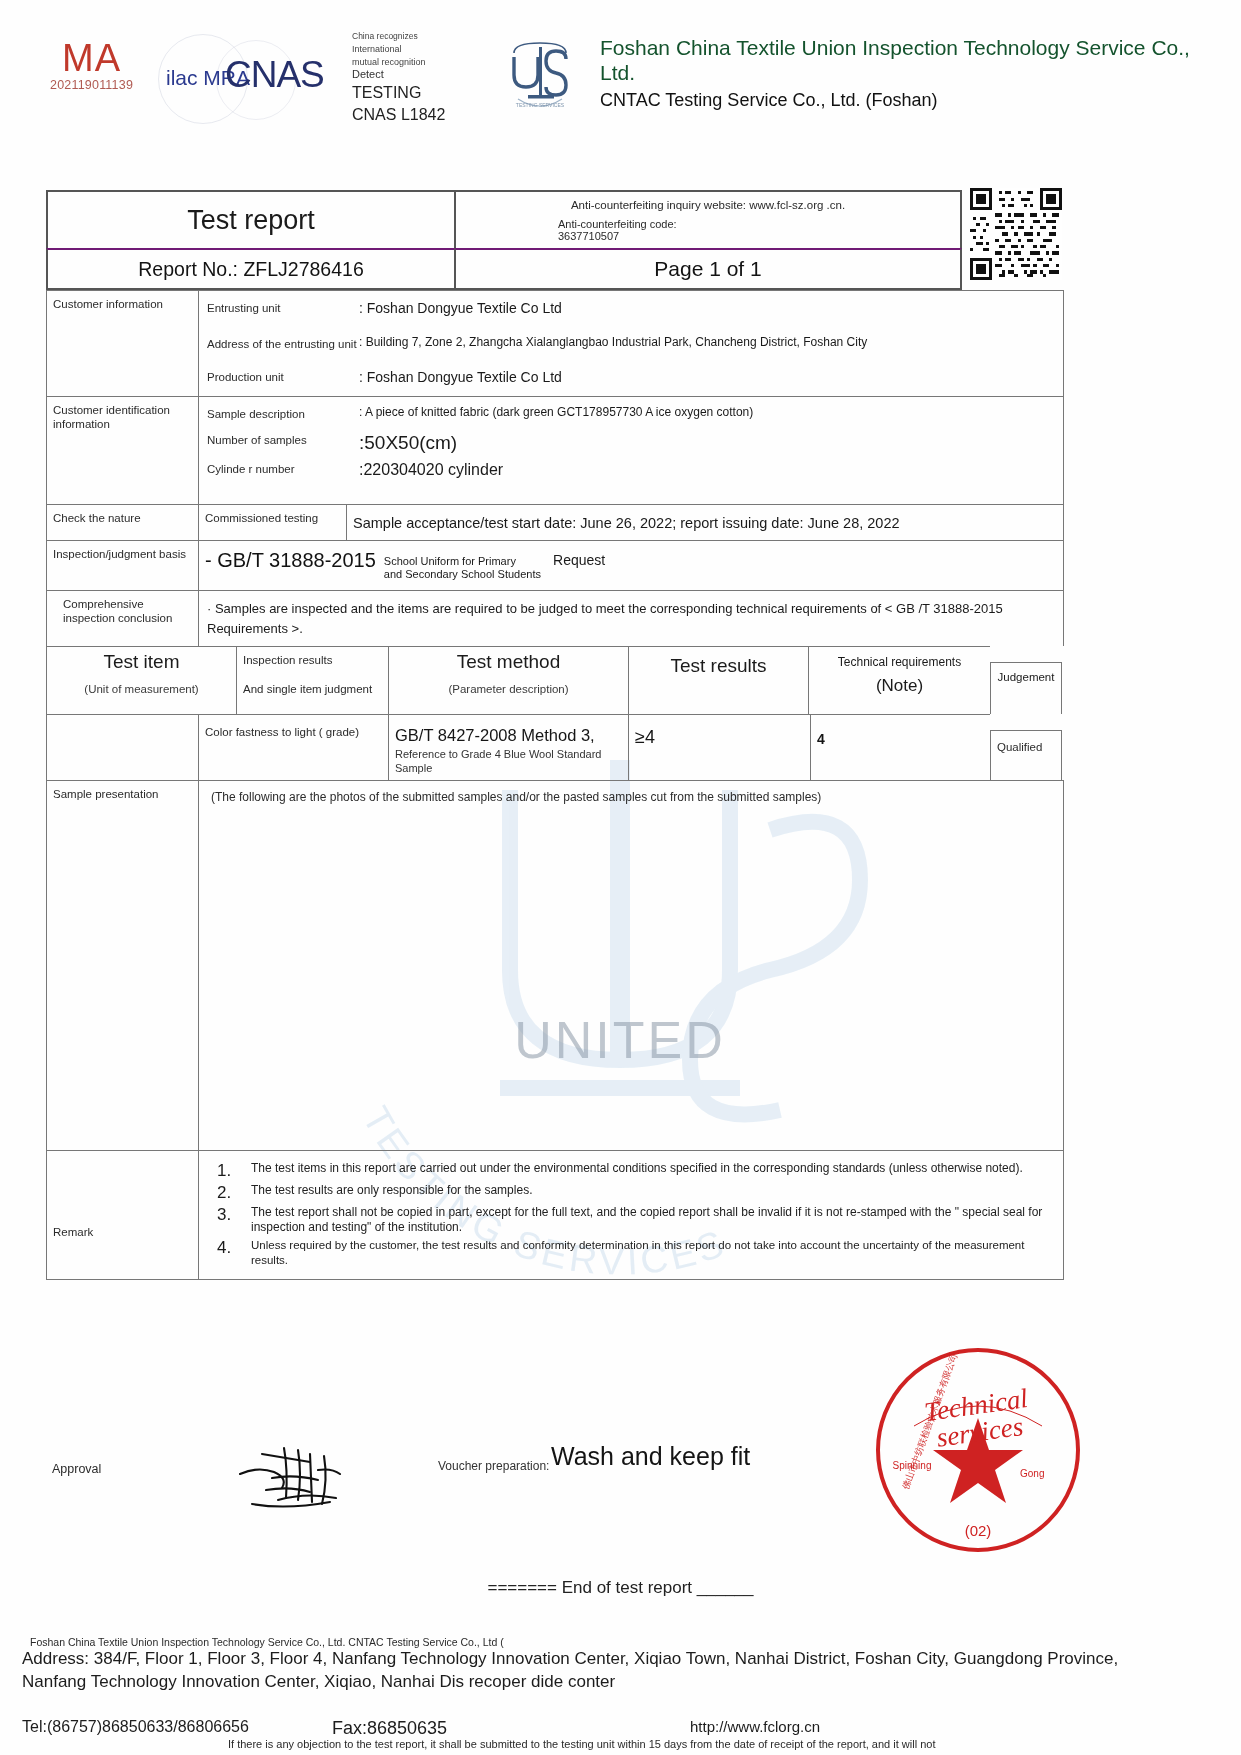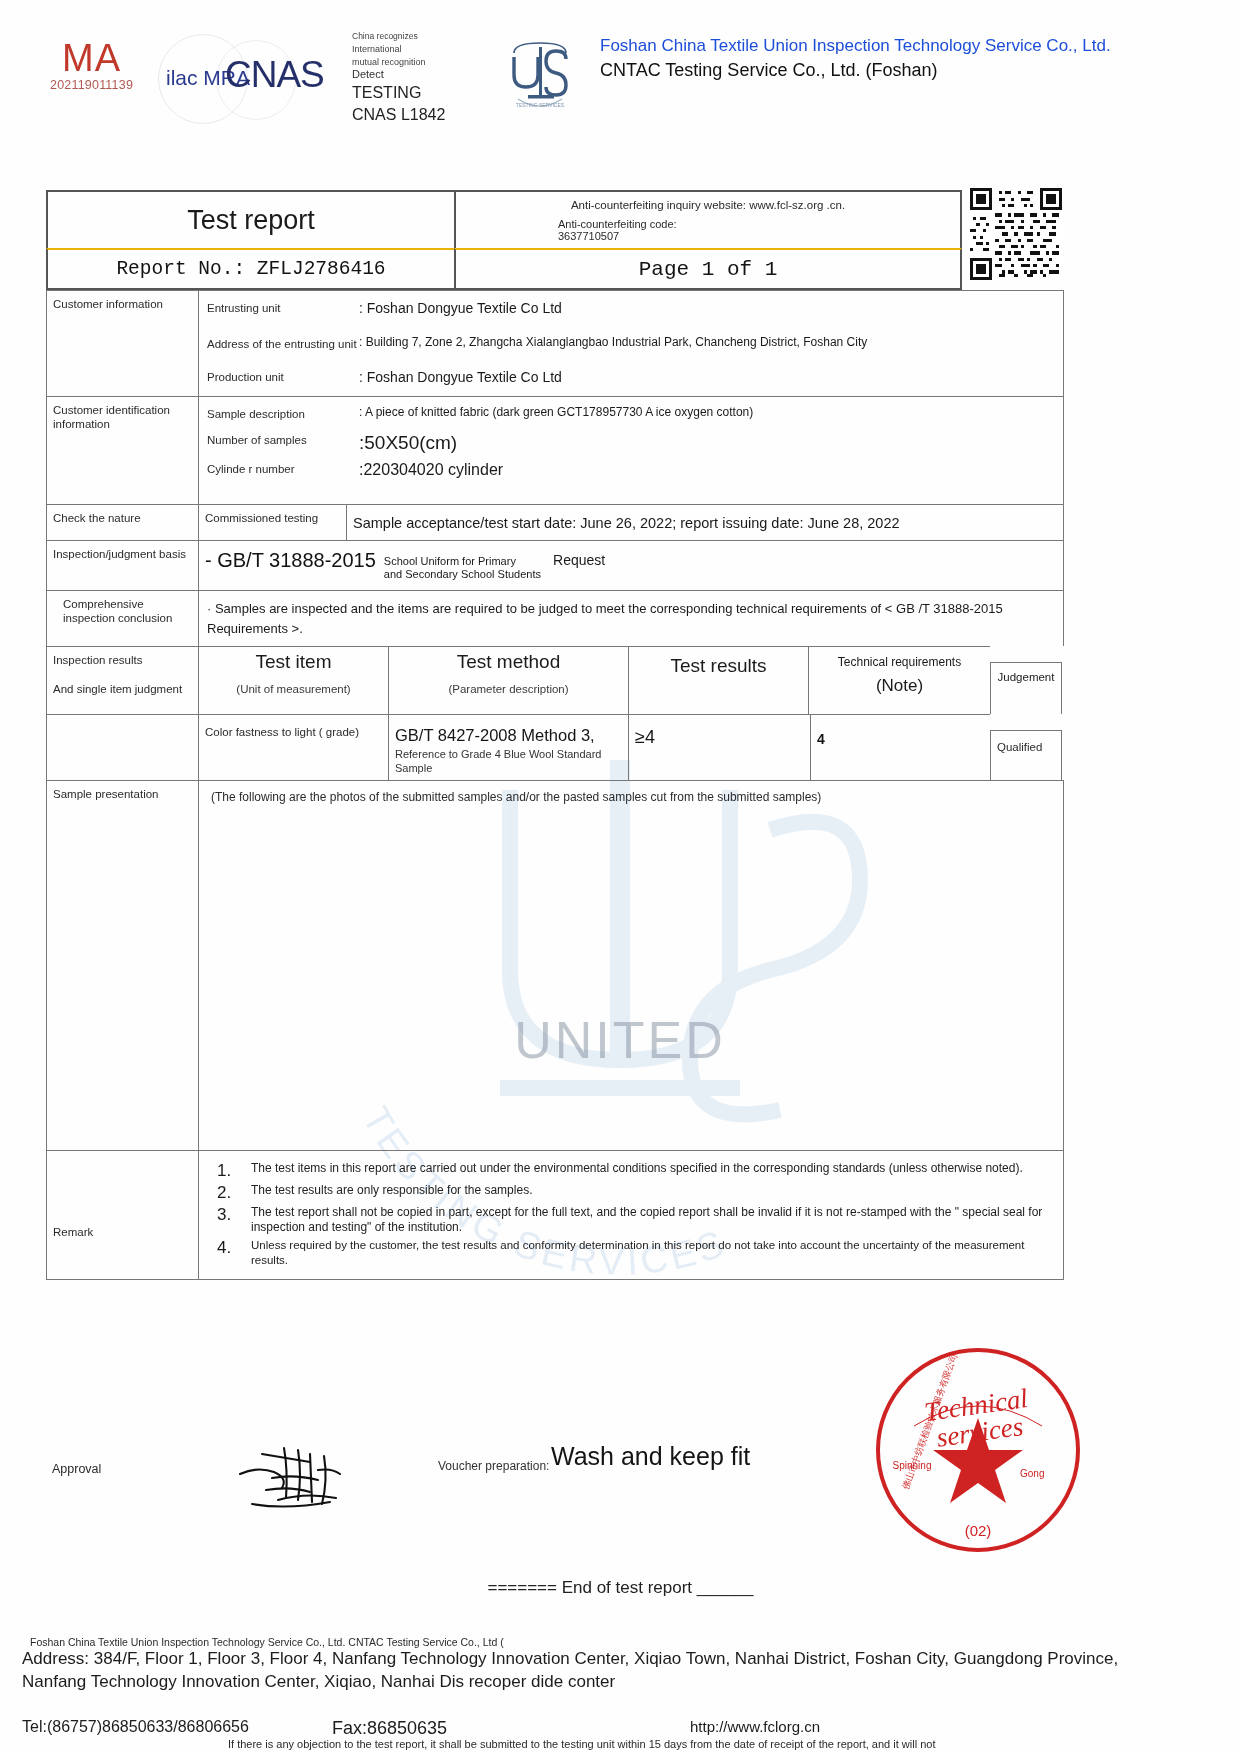--- a/index.html
+++ b/index.html
@@ -115,22 +115,22 @@
     position: absolute;
     left: 500px; top: 35px;
     width: 80px; height: 80px;
   }
   .hdr-name {
     position: absolute;
     left: 600px; top: 36px;
     width: 600px;
   }
   .hdr-line1 {
-    font-size: 17px;
-    color: #1d4ed8;
+    font-size: 21px;
+    color: #14532d;
     line-height: 1.18;
   }
   .hdr-line2 {
     font-size: 18px;
     color: #111;
     margin-top: 4px;
     line-height: 1.15;
   }
 
   
@@ -168,21 +168,21 @@
     width: 508px;
     height: 58px;
     border-left: 2px solid #555;
     border-right: 2px solid #555;
     padding-top: 6px;
   }
   .anti-l1 { font-size: 11.5px; color: #2a2a2a; text-align: center; line-height: 1.3;}
   .anti-l2 { font-size: 11px; color: #2a2a2a; margin-top: 5px; padding-left: 96px;}
   .anti-l3 { font-size: 11px; color: #2a2a2a; padding-left: 96px;}
 
-  .rep-row .cell { border-top: 2px solid #eab308; font-family: Liberation Mono, monospace; }
+  .rep-row .cell { border-top: 2px solid #701a75; }
   .rep-cell {
     width: 408px;
     height: 42px;
     display: flex; align-items: center; justify-content: center;
     border-left: 2px solid #555;
     border-bottom: 2px solid #555;
   }
   .rep-cell .t { font-size: 19.5px; color: #131313; }
   .page-cell {
     width: 508px;
@@ -621,27 +621,27 @@
     </div>
 
     <div class="row">
       <div class="cell lbl-col" style="min-height:52px;padding-left:16px;">Comprehensive inspection conclusion</div>
       <div class="cell last" style="flex:1;padding:8px 8px;">
         <span style="font-size:13px;line-height:1.45;">· Samples are inspected and the items are required to be judged to meet the corresponding technical requirements of &lt; GB /T 31888-2015 Requirements &gt;.</span>
       </div>
     </div>
 
     <div class="row">
+      <div class="cell c-item rt-head">
+        <div class="rt-main c">Test item</div>
+        <div class="rt-sub c">(Unit of measurement)</div>
+      </div>
       <div class="cell lbl-col" style="min-height:68px;">
         <div>Inspection results</div>
         <div style="margin-top:14px;">And single item judgment</div>
-      </div>
-      <div class="cell c-item rt-head">
-        <div class="rt-main c">Test item</div>
-        <div class="rt-sub c">(Unit of measurement)</div>
       </div>
       <div class="cell c-method rt-head">
         <div class="rt-main c">Test method</div>
         <div class="rt-sub c">(Parameter description)</div>
       </div>
       <div class="cell c-res rt-head">
         <div class="rt-main c" style="margin-top:4px;">Test results</div>
       </div>
       <div class="cell c-tech rt-head">
         <div class="c" style="font-size:12px;line-height:1.25;margin-top:4px;">Technical requirements</div>

